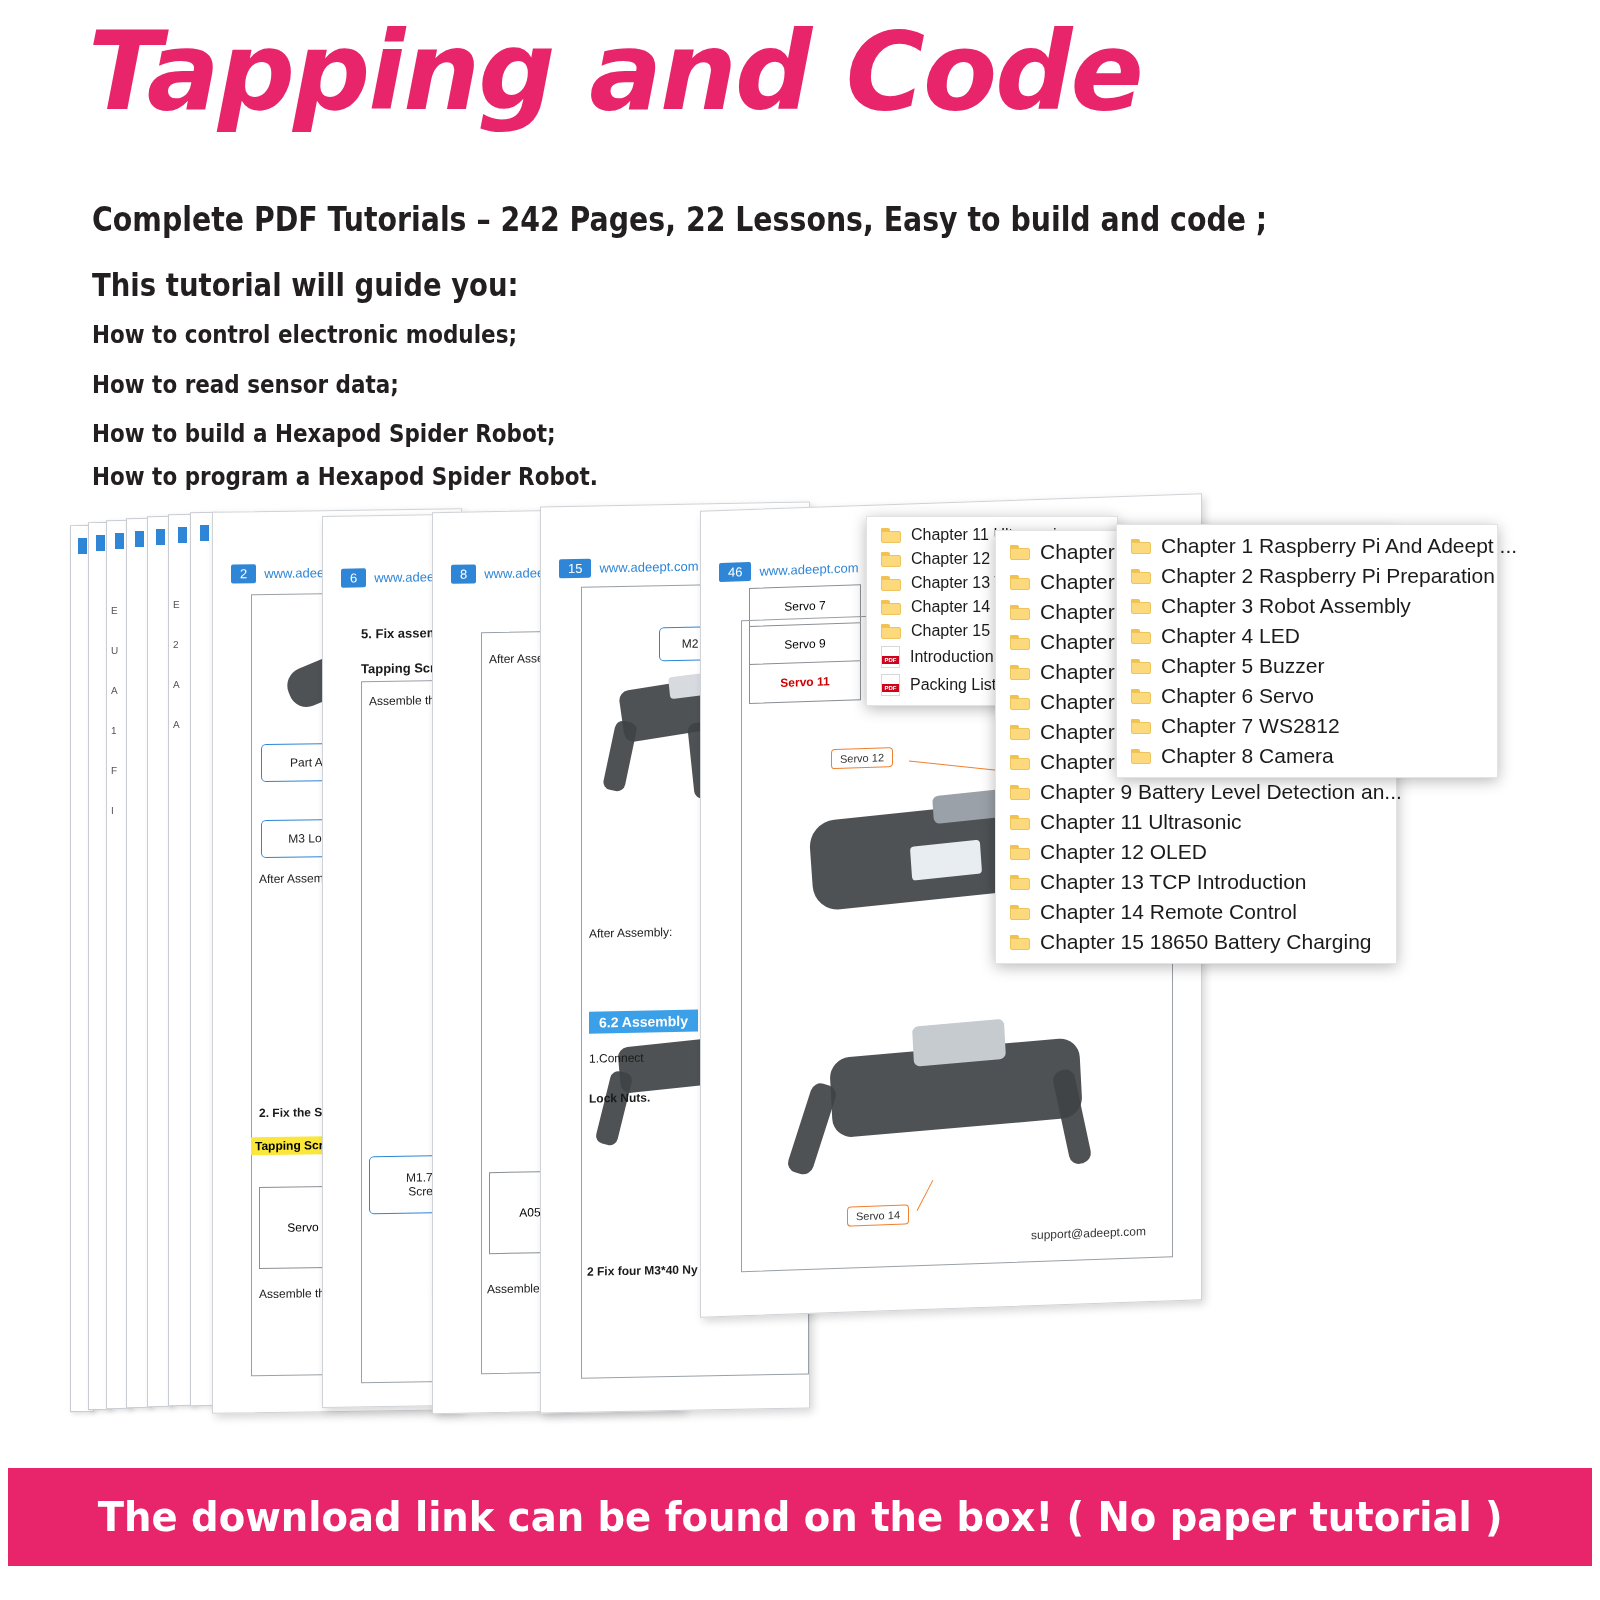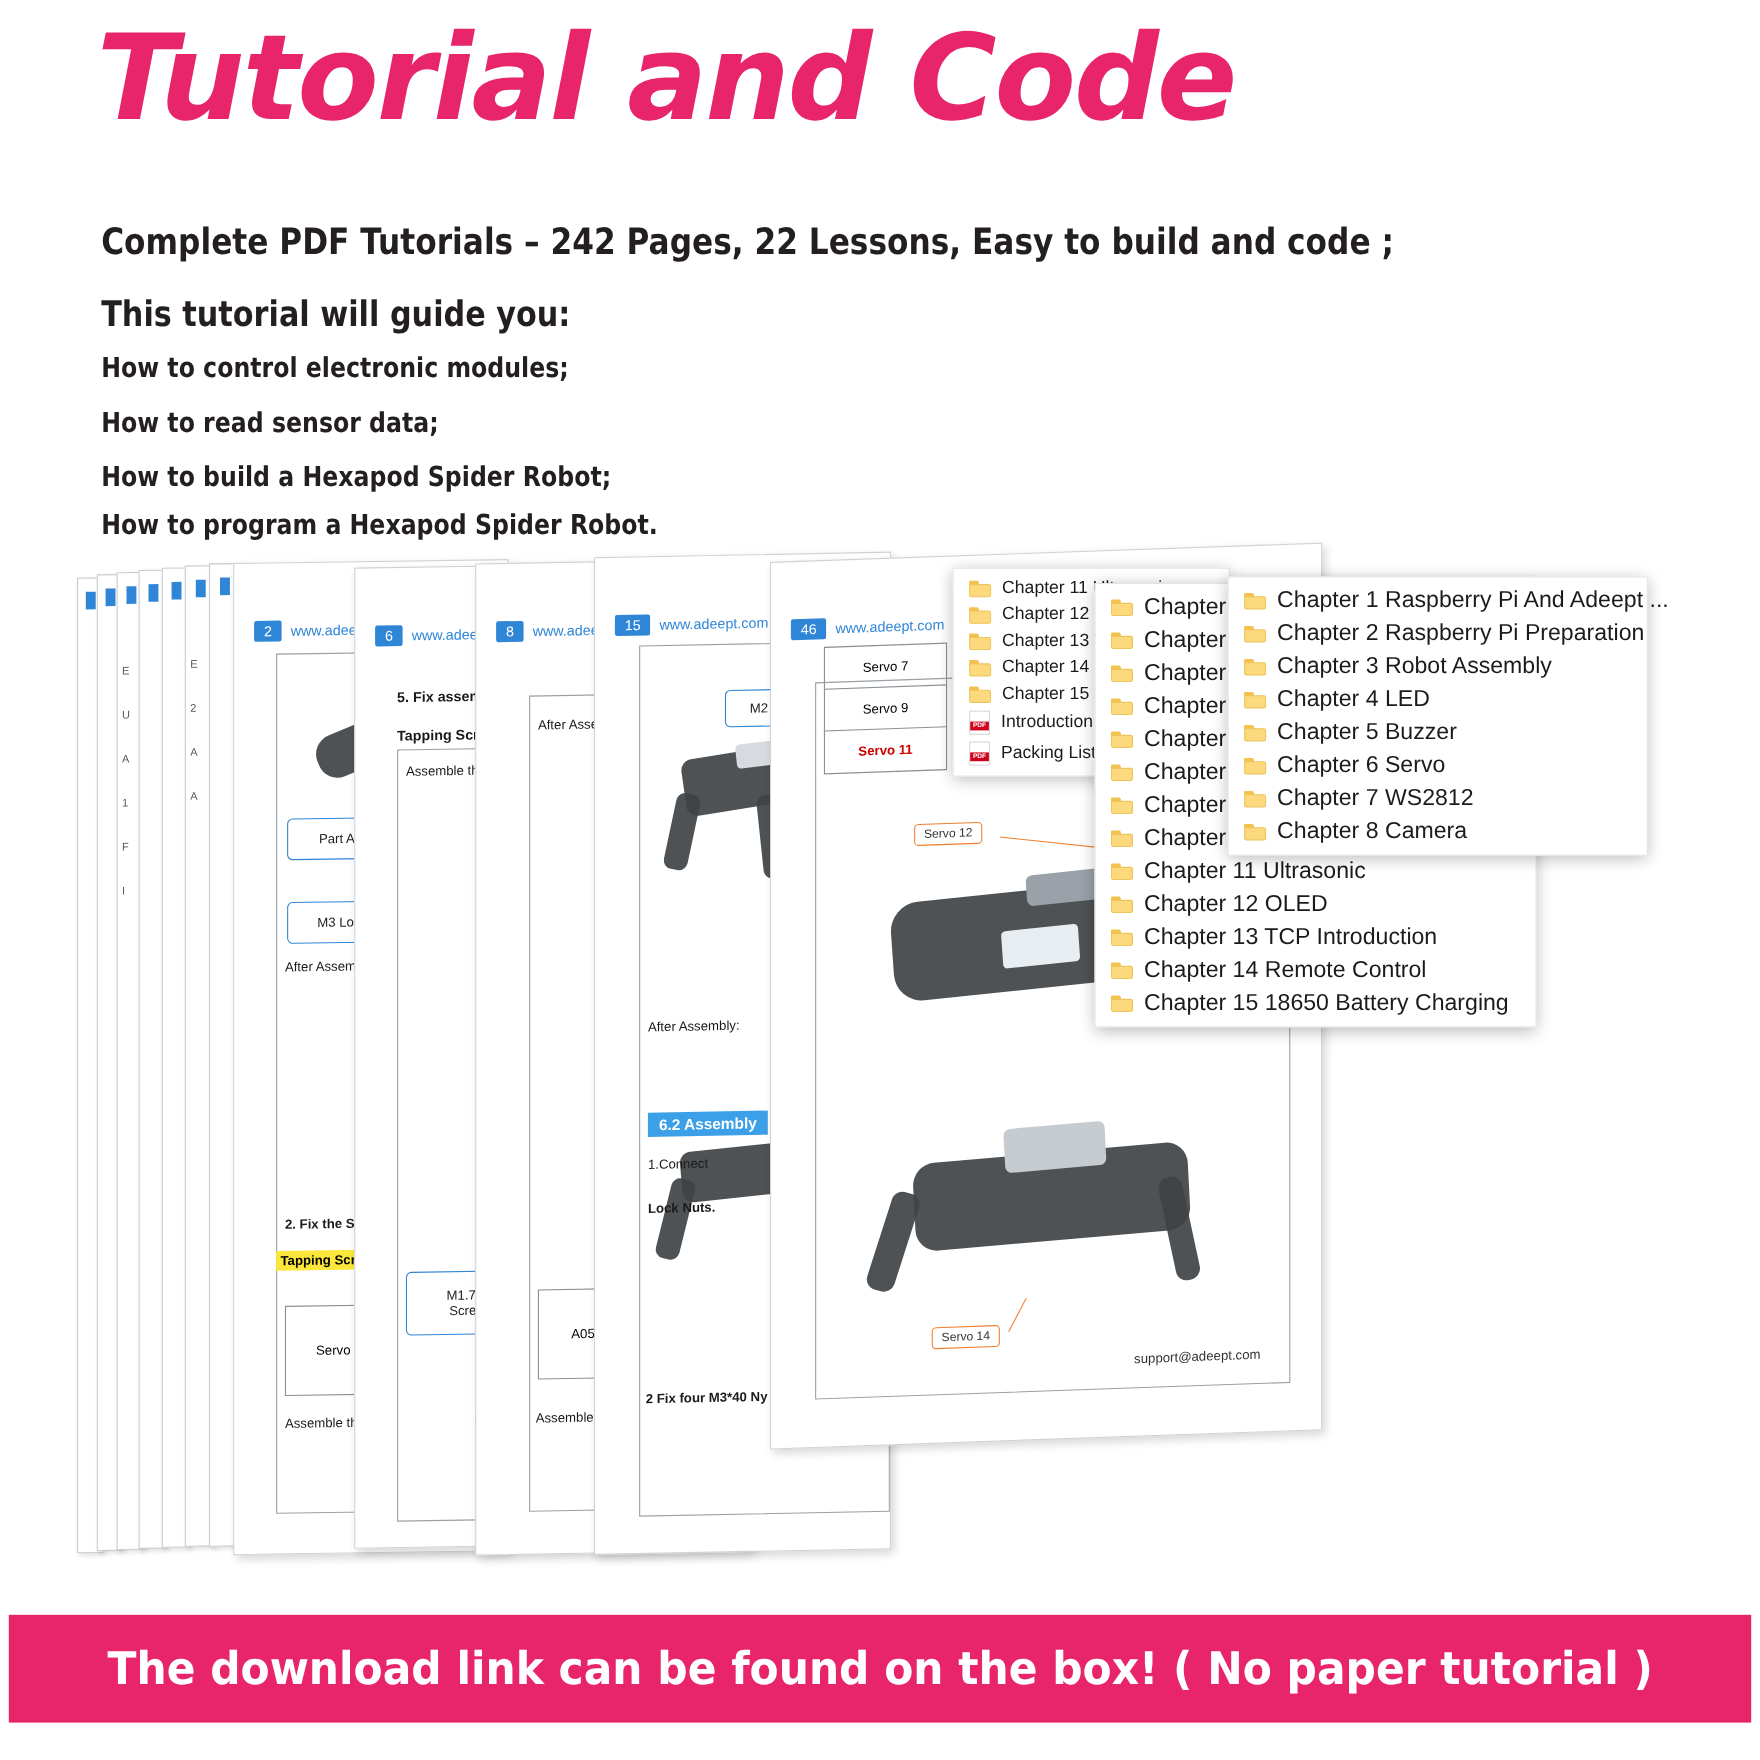--- a/index.html
+++ b/index.html
@@ -258,21 +258,21 @@
     line-height: 8px;
   }
 
   .list-a { left: 866px; top: 516px; width: 250px; font-size: 16px; }
   .list-b { left: 995px; top: 530px; width: 400px; font-size: 21px; }
   .list-c { left: 1116px; top: 524px; width: 380px; font-size: 21px; }
 </style>
 </head>
 <body>
 
-<div class="hero-title">Tutorial and Code</div>
+<div class="hero-title">Tapping and Code</div>
 <div class="sub-line sub-1">Complete PDF Tutorials – 242 Pages, 22 Lessons, Easy to build and code ;</div>
 <div class="sub-line sub-2">This tutorial will guide you:</div>
 <div class="sub-line sub-3">How to control electronic modules;</div>
 <div class="sub-line sub-4">How to read sensor data;</div>
 <div class="sub-line sub-5">How to build a Hexapod Spider Robot;</div>
 <div class="sub-line sub-6">How to program a Hexapod Spider Robot.</div>
 
 <div class="stage">
 
   <div class="edge" style="left:70px; top:25px; width:22px; height:885px; transform: skewY(-0.6deg);">
@@ -454,20 +454,24 @@
     <div class="frow">
         <span class="folder"></span>
         <span>Chapter 7 WS2812</span>
       </div>
     <div class="frow">
         <span class="folder"></span>
         <span>Chapter 8 Camera</span>
       </div>
     <div class="frow">
         <span class="folder"></span>
+        <span>Chapter 9 Battery Level Detection an...</span>
+      </div>
+    <div class="frow">
+        <span class="folder"></span>
         <span>Chapter 11 Ultrasonic</span>
       </div>
     <div class="frow">
         <span class="folder"></span>
         <span>Chapter 12 OLED</span>
       </div>
     <div class="frow">
         <span class="folder"></span>
         <span>Chapter 13 TCP Introduction</span>
       </div>

